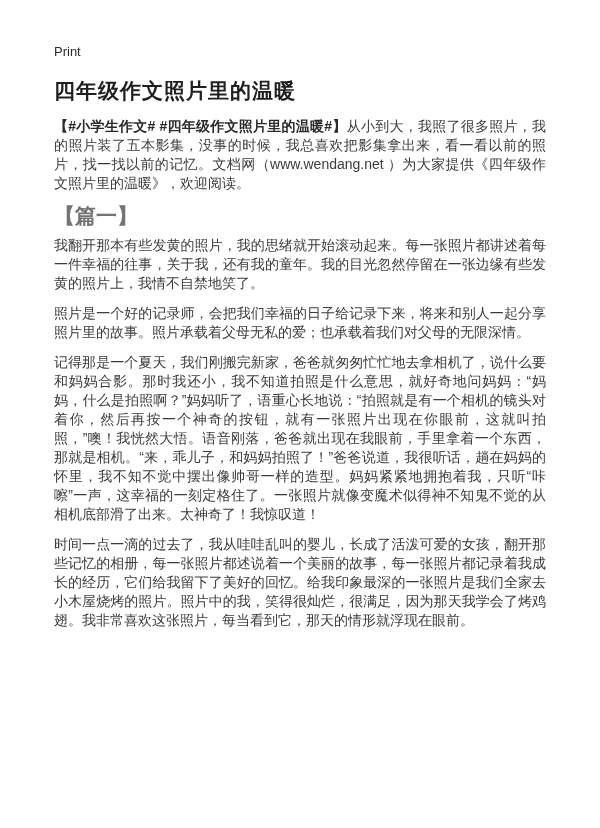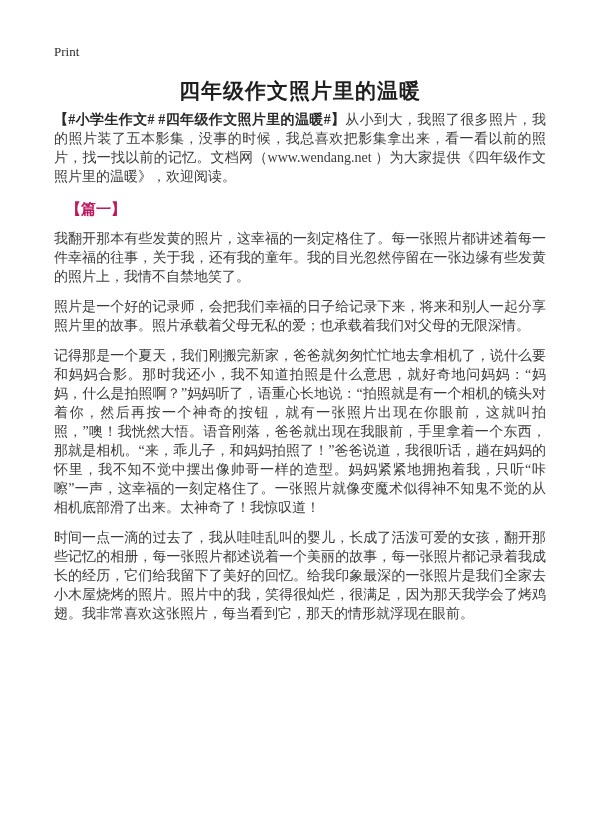--- a/index.html
+++ b/index.html
@@ -8,81 +8,80 @@
     background: #ffffff;
   }
   .page {
     position: relative;
     width: 600px;
     height: 828px;
     box-sizing: border-box;
     background: #ffffff;
     padding: 42px 54px 0 54px;
     overflow: hidden;
-    font-family: Liberation Serif, serif;
+    font-family: Liberation Sans, sans-serif;
   }
   .print-link {
     font-size: 13px;
     line-height: 15px;
     color: #2e2e2e;
     cursor: pointer;
     display: inline-block;
   }
   .doc-title {
     margin: 18px 0 0 0;
     font-size: 21px;
     line-height: 26px;
     font-weight: bold;
-    text-align: center;
     color: #1f1f1f;
     letter-spacing: 1px;
   }
   .content {
     width: 492px;
   }
   .content p {
     margin: 11px 0 0 0;
     font-size: 14px;
     line-height: 19px;
     color: #3b3b3b;
     text-align: justify;
     text-justify: inter-ideograph;
   }
   .content p.intro {
-    margin-top: 6px;
+    margin-top: 13px;
   }
   .intro-tags {
     font-weight: bold;
     color: #2a2a2a;
   }
   .section-heading {
-    margin: 14px 0 0 12px;
-    font-size: 15px;
+    margin: 14px 0 0 0;
+    font-size: 21px;
     line-height: 18px;
     font-weight: bold;
-    color: #be185d;
+    color: #737373;
   }
 </style>
 </head>
 <body>
 
 <div class="page">
 
   <div class="print-link">Print</div>
 
   <h1 class="doc-title">四年级作文照片里的温暖</h1>
 
   <div class="content">
 
     <p class="intro"><span class="intro-tags">【#小学生作文# #四年级作文照片里的温暖#】</span><span>从小到大，我照了很多照片，我的照片装了五本影集，没事的时候，我总喜欢把影集拿出来，看一看以前的照片，找一找以前的记忆。文档网（www.wendang.net ）为大家提供《四年级作文照片里的温暖》，欢迎阅读。</span></p>
 
     <h2 class="section-heading">【篇一】</h2>
 
 
-    <p>我翻开那本有些发黄的照片，这幸福的一刻定格住了。每一张照片都讲述着每一件幸福的往事，关于我，还有我的童年。我的目光忽然停留在一张边缘有些发黄的照片上，我情不自禁地笑了。</p>
+    <p>我翻开那本有些发黄的照片，我的思绪就开始滚动起来。每一张照片都讲述着每一件幸福的往事，关于我，还有我的童年。我的目光忽然停留在一张边缘有些发黄的照片上，我情不自禁地笑了。</p>
 
 
     <p>照片是一个好的记录师，会把我们幸福的日子给记录下来，将来和别人一起分享照片里的故事。照片承载着父母无私的爱；也承载着我们对父母的无限深情。</p>
 
     <p>记得那是一个夏天，我们刚搬完新家，爸爸就匆匆忙忙地去拿相机了，说什么要和妈妈合影。那时我还小，我不知道拍照是什么意思，就好奇地问妈妈：“妈妈，什么是拍照啊？”妈妈听了，语重心长地说：“拍照就是有一个相机的镜头对着你，然后再按一个神奇的按钮，就有一张照片出现在你眼前，这就叫拍照，”噢！我恍然大悟。语音刚落，爸爸就出现在我眼前，手里拿着一个东西，那就是相机。“来，乖儿子，和妈妈拍照了！”爸爸说道，我很听话，趟在妈妈的怀里，我不知不觉中摆出像帅哥一样的造型。妈妈紧紧地拥抱着我，只听“咔嚓”一声，这幸福的一刻定格住了。一张照片就像变魔术似得神不知鬼不觉的从相机底部滑了出来。太神奇了！我惊叹道！</p>
 
 
     <p>时间一点一滴的过去了，我从哇哇乱叫的婴儿，长成了活泼可爱的女孩，翻开那些记忆的相册，每一张照片都述说着一个美丽的故事，每一张照片都记录着我成长的经历，它们给我留下了美好的回忆。给我印象最深的一张照片是我们全家去小木屋烧烤的照片。照片中的我，笑得很灿烂，很满足，因为那天我学会了烤鸡翅。我非常喜欢这张照片，每当看到它，那天的情形就浮现在眼前。</p>
 
   </div>

